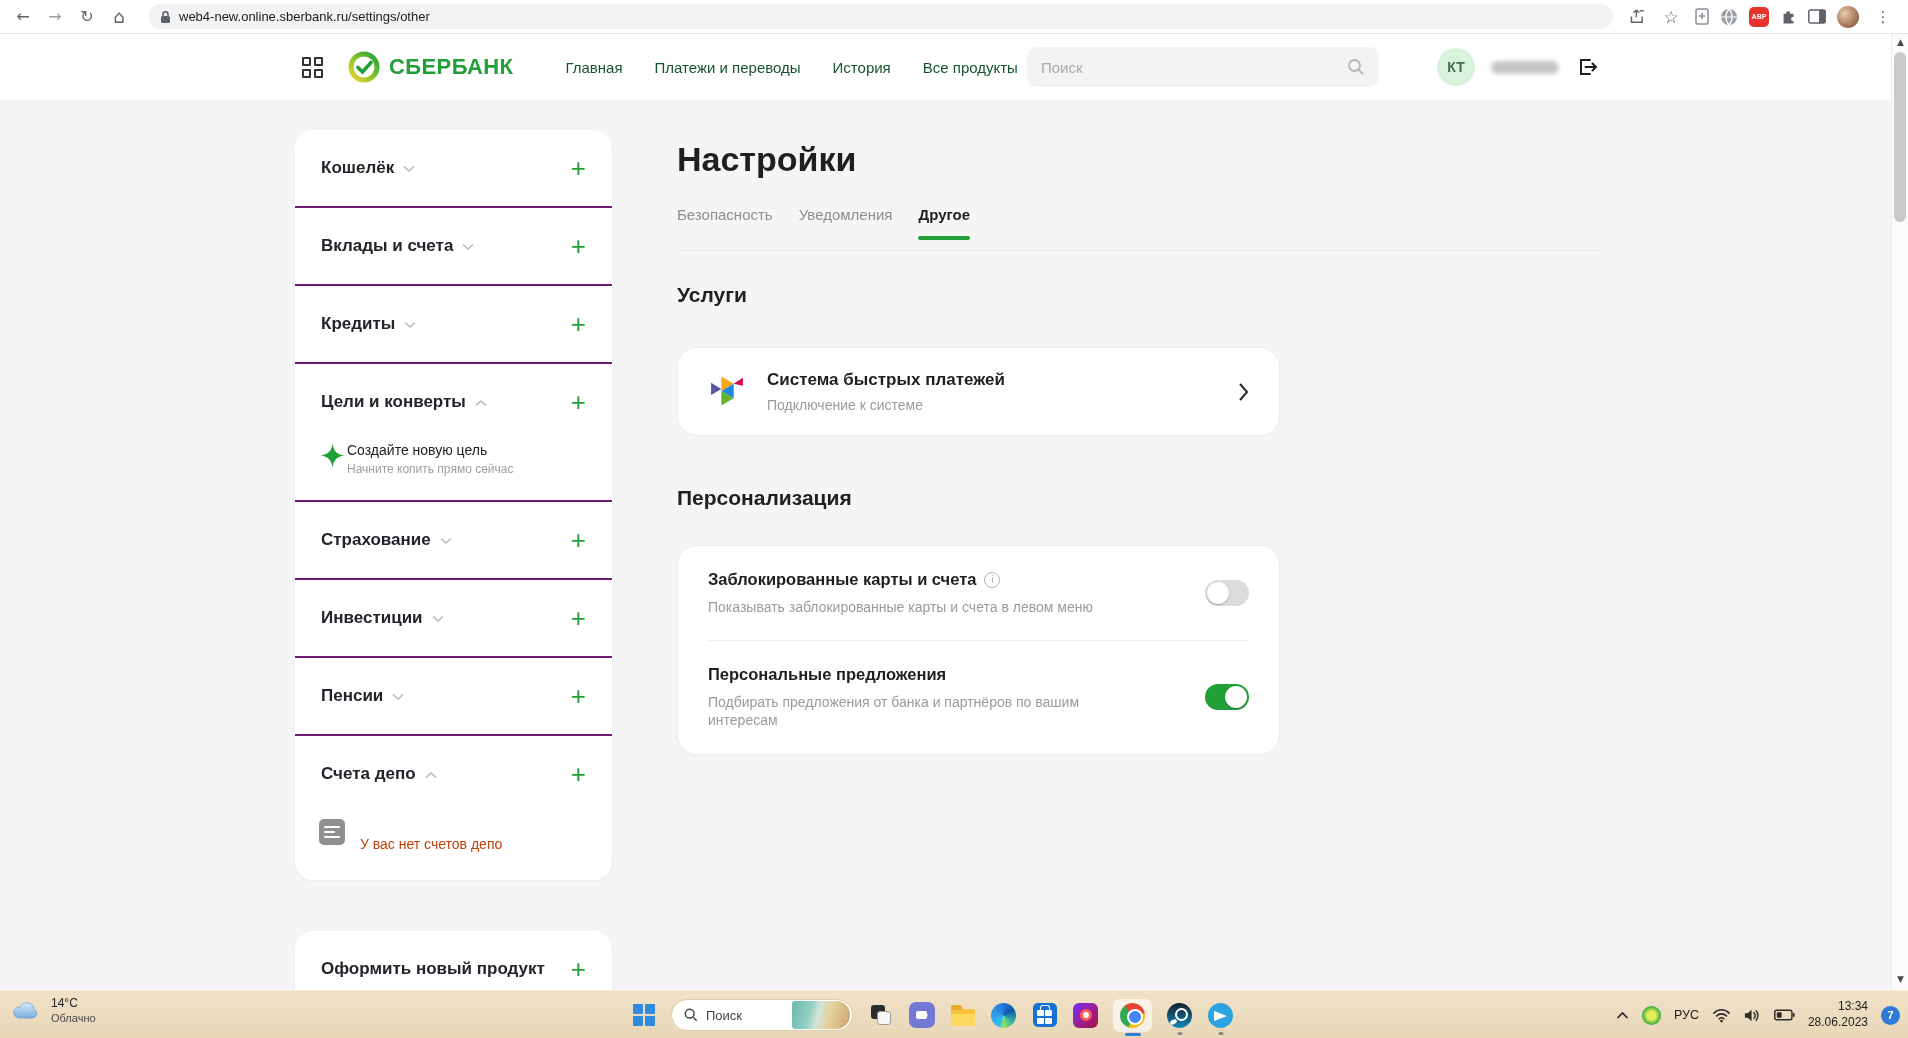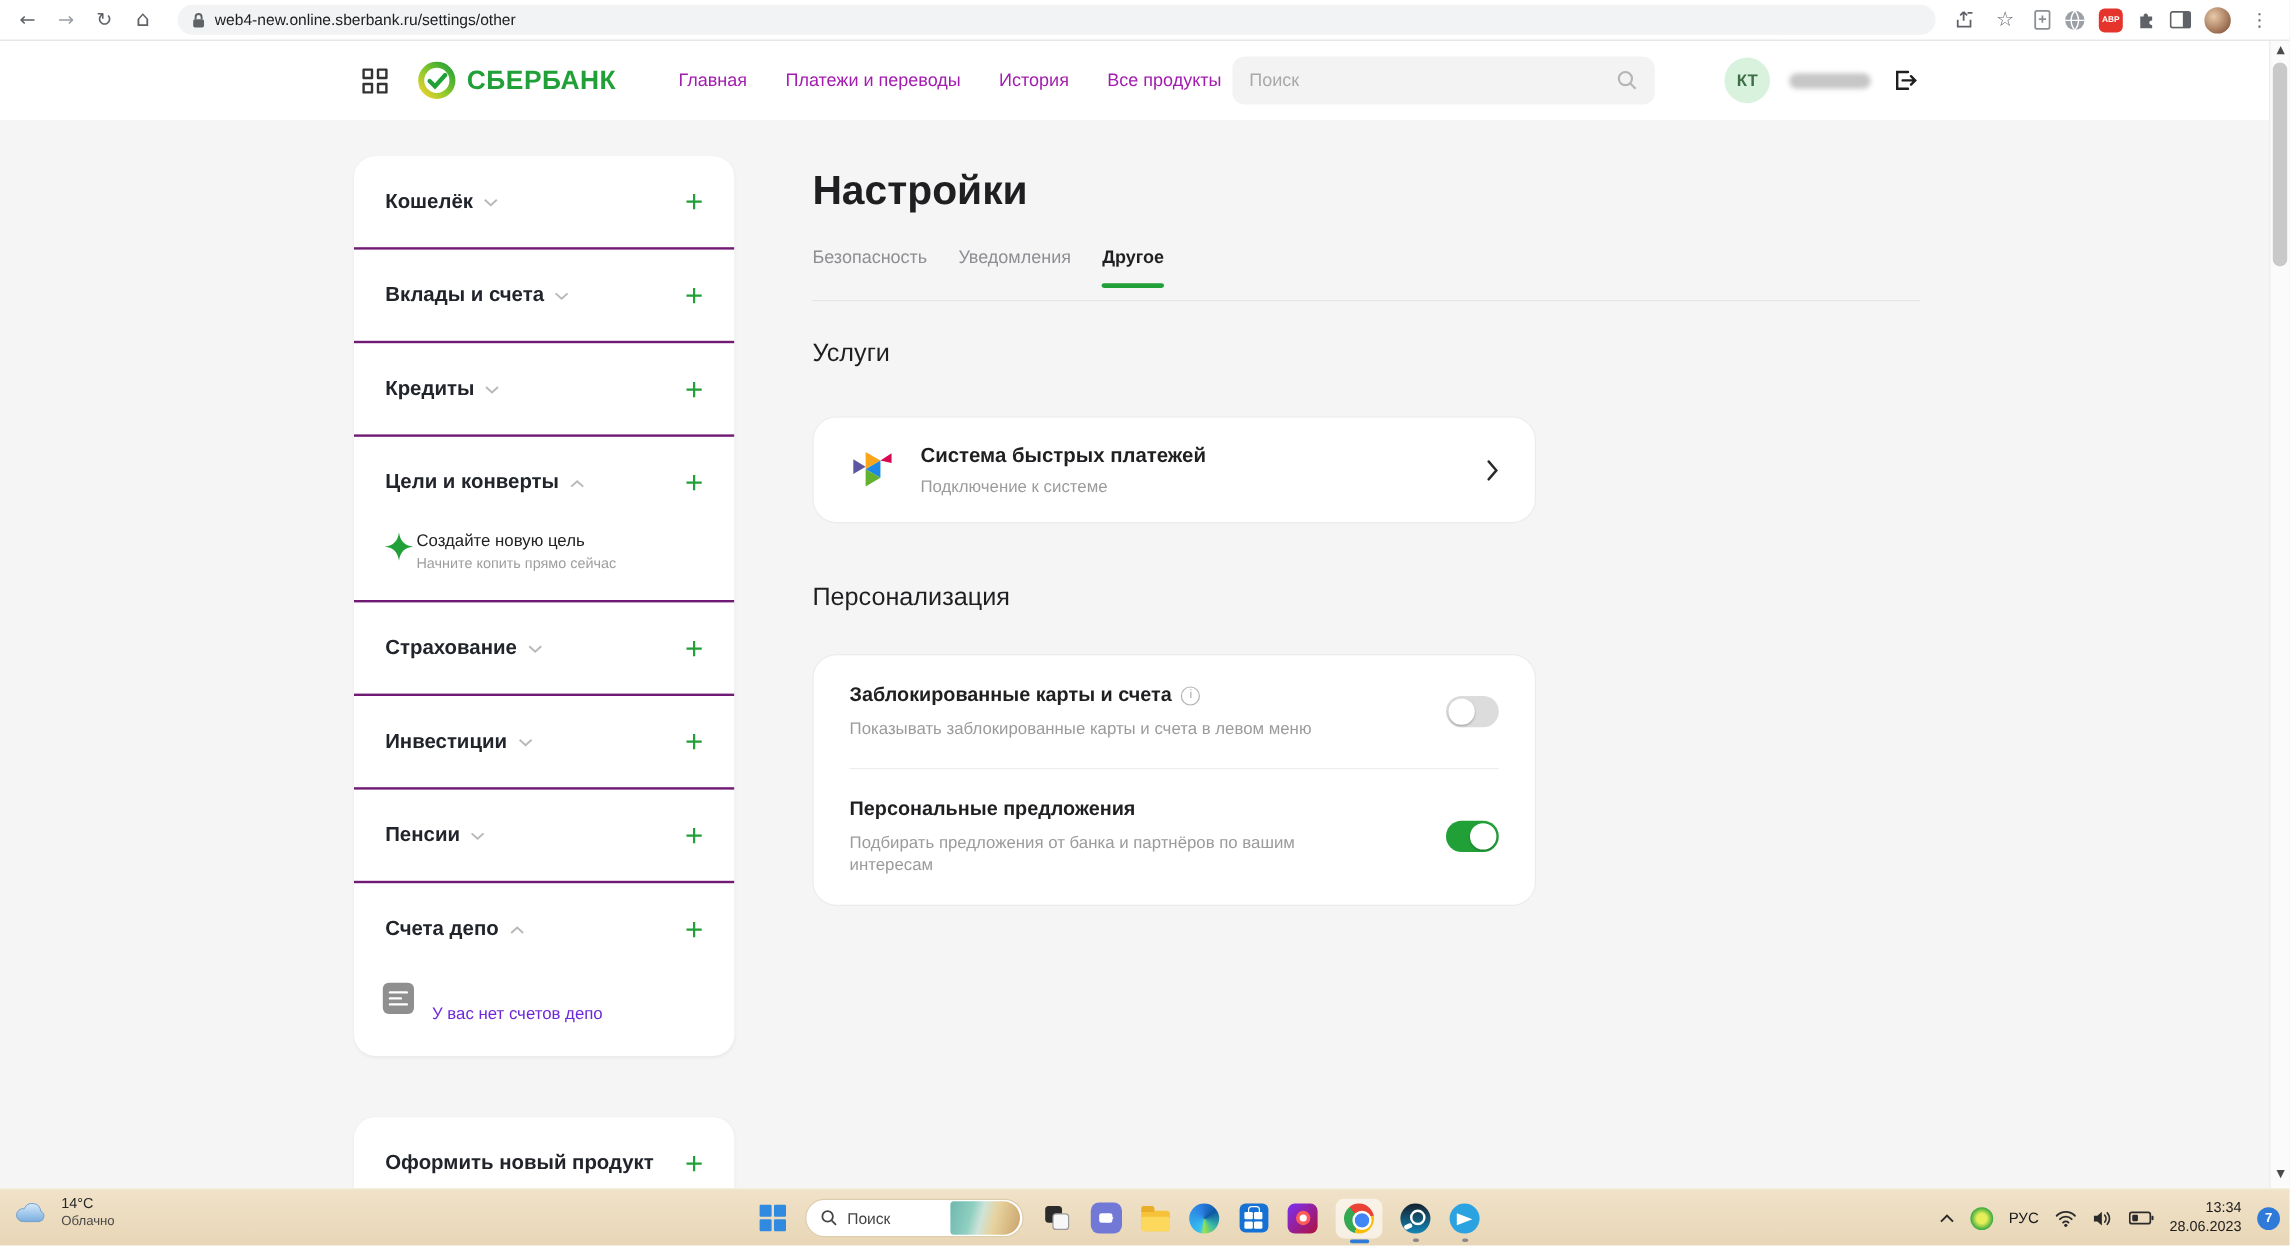--- a/index.html
+++ b/index.html
@@ -21,21 +21,21 @@
   .profile-dot { width:22px; height:22px; border-radius:50%; background:radial-gradient(circle at 35% 35%, #e8c9a8, #9a6b4f 70%, #5d4633); }
 
   
   .app-header { position:absolute; top:34px; left:0; width:1891px; height:66px; background:#fff; display:flex;
     align-items:center; padding:0 290px 0 302px; z-index:30; }
   .apps-grid { display:grid; grid-template-columns:9px 9px; grid-template-rows:9px 9px; gap:3px; cursor:pointer; }
   .apps-grid span { border:2px solid #333; border-radius:1px; }
   .brand { display:flex; align-items:center; gap:8px; margin-left:24px; }
   .brand-text { font-size:22px; font-weight:bold; color:#21A038; letter-spacing:.4px; }
   .main-nav { display:flex; gap:32px; margin-left:52px; }
-  .main-nav .nav-item { font-size:15px; font-weight:500; color:#a21caf; cursor:pointer; white-space:nowrap; }
+  .main-nav .nav-item { font-size:15px; font-weight:500; color:#14532d; cursor:pointer; white-space:nowrap; }
   .hdr-search { margin-left:auto; width:352px; height:40px; background:#f3f3f3; border-radius:10px; display:flex;
     align-items:center; padding:0 14px; }
   .hdr-search input { border:none; outline:none; background:transparent; flex:1; font-size:15px; color:#333;
     font-family:"Liberation Sans", sans-serif; }
   .hdr-search input::placeholder { color:#a9a9a9; }
   .user-cluster { display:flex; align-items:center; gap:16px; margin-left:58px; }
   .avatar { width:38px; height:38px; border-radius:50%; background:#d9f2de; color:#3e6e49; font-size:14px;
     font-weight:bold; display:flex; align-items:center; justify-content:center; }
   .name-blur { width:68px; height:13px; border-radius:7px; background:#c6c6c6; filter:blur(2px); }
 
@@ -51,34 +51,34 @@
   .chev { flex:0 0 auto; margin-top:2px; }
   .plus { color:#21A038; font-size:26px; font-weight:300; line-height:1; cursor:pointer; }
   .goal-sub { display:flex; gap:1px; padding:2px 26px 24px 24px; cursor:pointer; }
   .goal-title { font-size:14px; color:#222; }
   .goal-note { font-size:12px; color:#9e9e9e; margin-top:4px; }
   .depo-sub { display:flex; align-items:center; gap:15px; padding:0 26px 28px 24px; }
   .depo-icon { width:26px; height:26px; border-radius:5px; background:#8f8f8f; display:flex; flex-direction:column;
     justify-content:center; gap:3px; padding:0 5px; flex:0 0 auto; }
   .depo-icon i { display:block; height:2px; background:#fff; border-radius:1px; }
   .depo-icon i:nth-child(2){ width:70%; }
-  .depo-text { font-size:14px; color:#6d28d9;margin-top:24px; }
+  .depo-text { font-size:14px; color:#c2410c;margin-top:24px; }
   .footer-card { position:absolute; left:295px; top:831px; width:317px; height:80px; background:#fff;
     border-radius:18px 18px 0 0; box-shadow:0 1px 3px rgba(0,0,0,.05); }
   .footer-card .acc-row { height:76px; }
 
   
   .page-title { position:absolute; left:677px; top:40px; font-size:34px; font-weight:bold; color:#1f1f22; }
   .tabs { position:absolute; left:677px; top:106px; display:flex; gap:26px; }
   .tab { font-size:15px; color:#8e8e93; cursor:pointer; position:relative; line-height:18px; }
   .tab.active { color:#1f1f22; font-weight:bold; }
   .tab.active::after { content:""; position:absolute; left:0; right:0; top:30px; height:4px; border-radius:2px;
     background:#21A038; z-index:2; }
   .tabs-line { position:absolute; left:677px; top:150px; width:923px; height:1px; background:#e7e7e7; }
-  .section-heading { position:absolute; left:677px; font-size:21px; font-weight:normal; color:#1f1f22; }
+  .section-heading { position:absolute; left:677px; font-size:21px; font-weight:bold; color:#1f1f22; }
   .h-services { top:183px; }
   .h-personal { top:386px; }
 
   .sbp-card { position:absolute; left:677px; top:247px; width:603px; height:89px; background:#fff; border:1px solid #ececec;
     border-radius:20px; display:flex; align-items:center; gap:22px; padding:0 30px; cursor:pointer; }
   .sbp-title { font-size:17px; font-weight:bold; color:#1f1f22; }
   .sbp-sub { font-size:14px; color:#9b9b9b; margin-top:7px; }
   .card-chev { margin-left:auto; }
 
   .settings-card { position:absolute; left:677px; top:445px; width:603px; background:#fff; border:1px solid #ececec;

